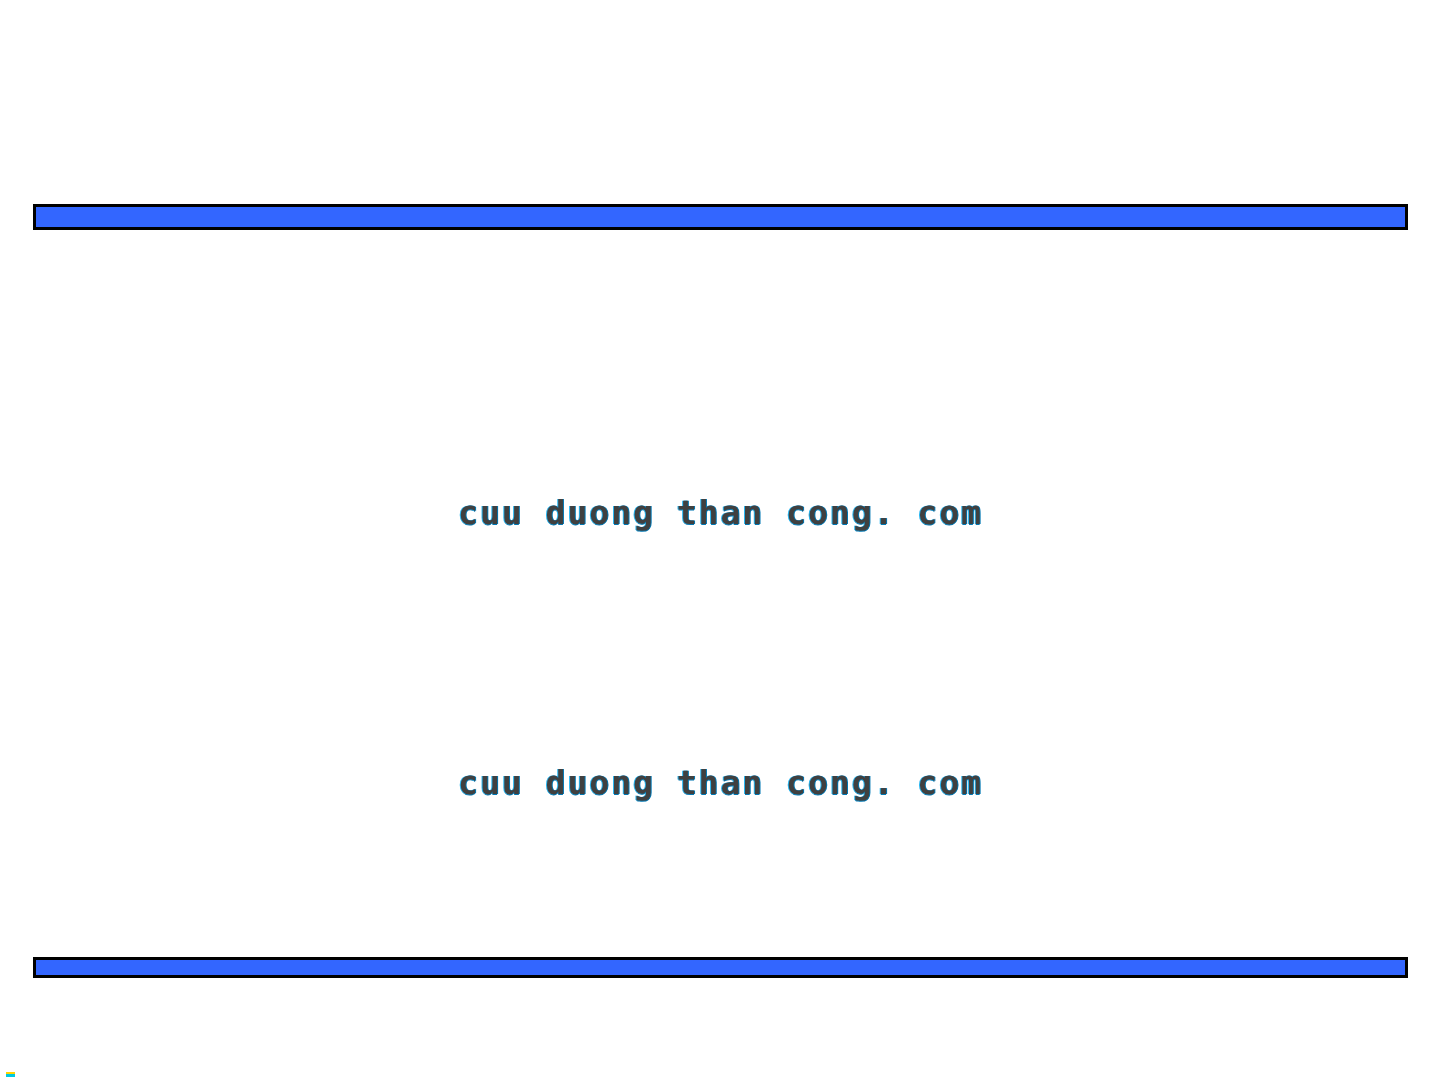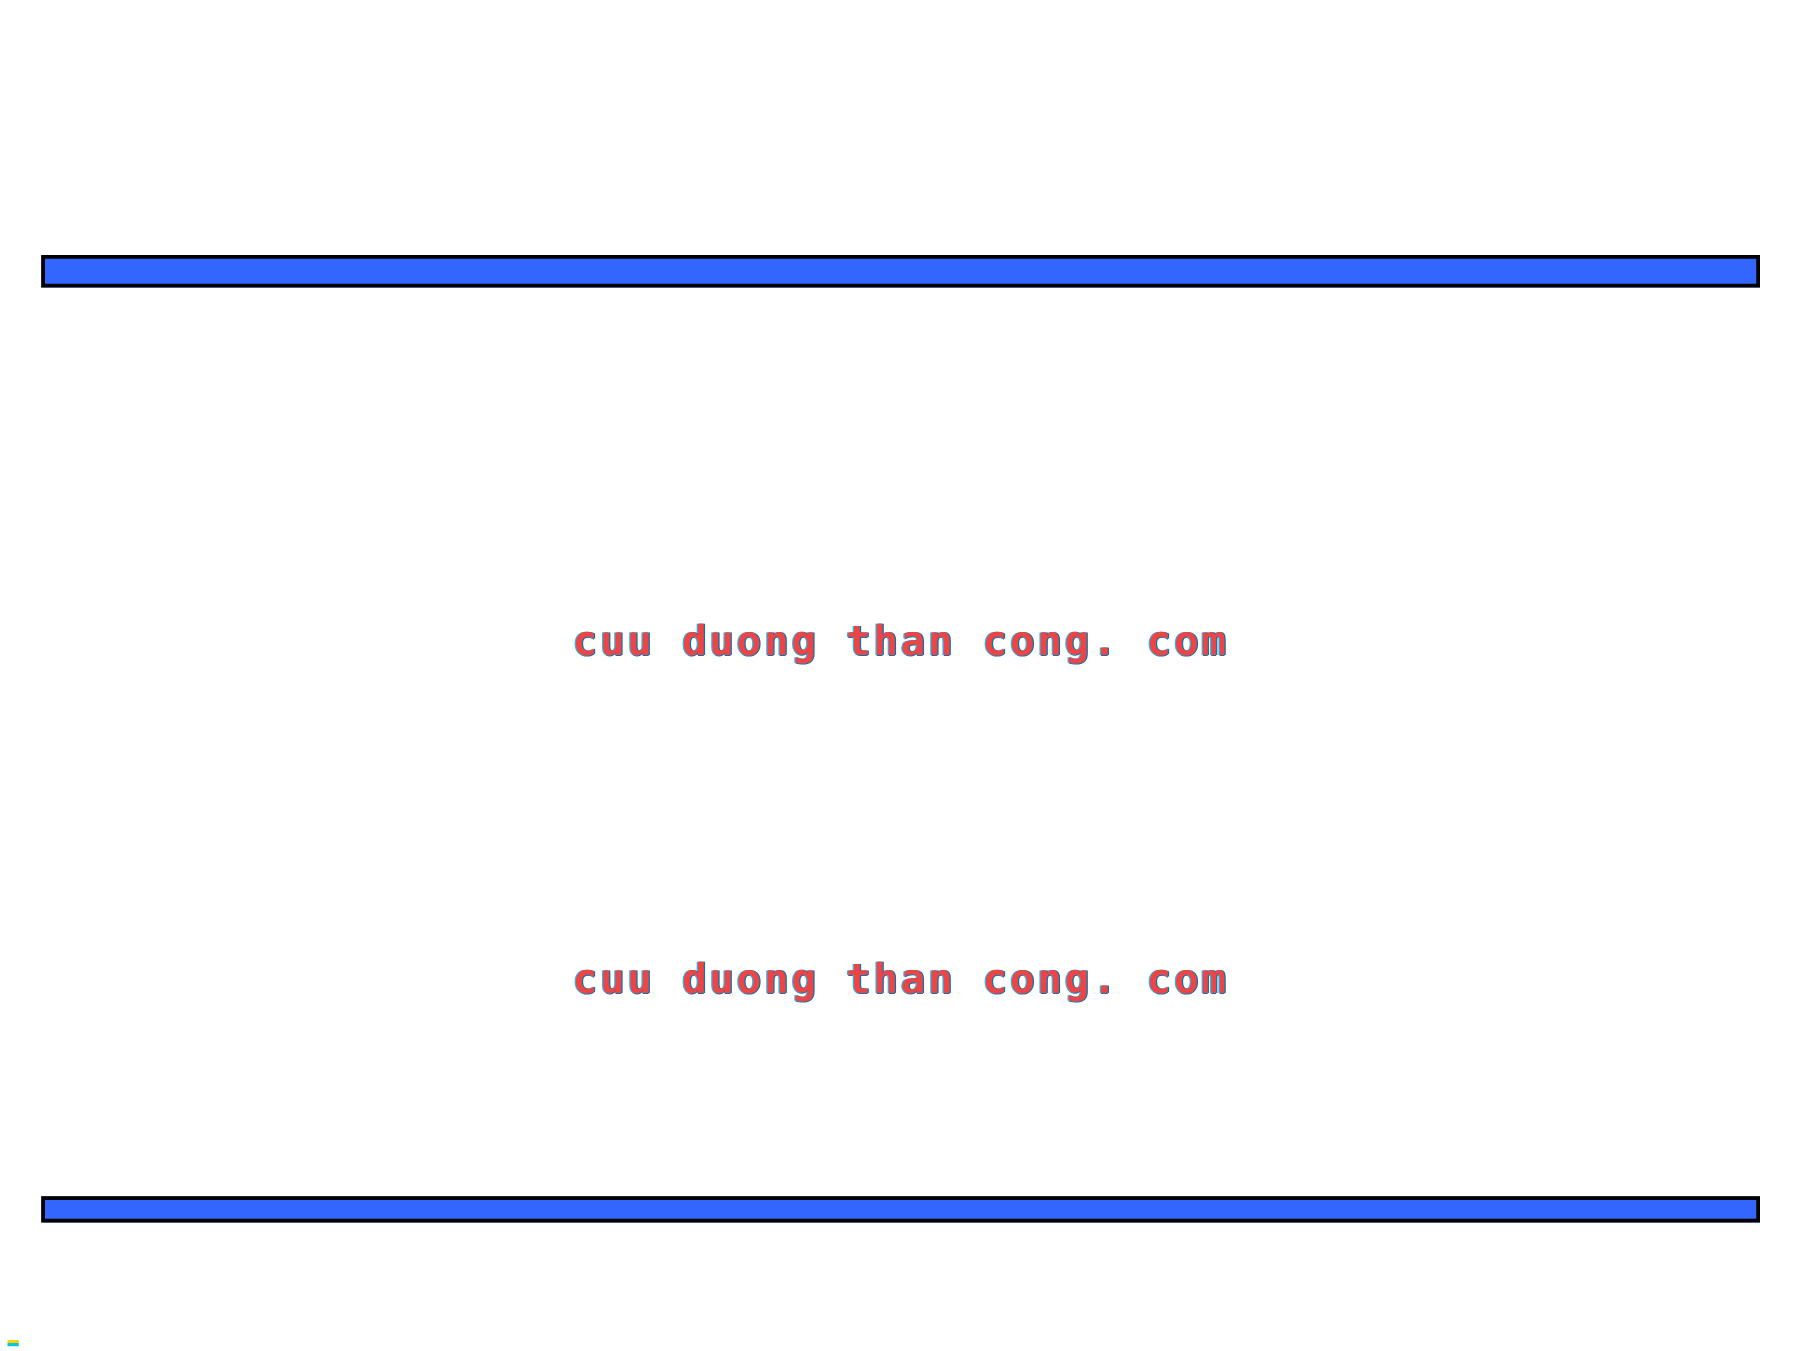--- a/index.html
+++ b/index.html
@@ -43,21 +43,21 @@
     height: 21px;
     border-width: 3px;
   }
 
   
   .watermark {
     position: absolute;
     left: 0;
     width: 1441px;
     text-align: center;
-    color: #ef4444;
+    color: #404040;
     font-family: "DejaVu Sans Mono", "Liberation Mono", monospace;
     font-size: 33px;
     font-weight: 700;
     letter-spacing: 2px;
     white-space: pre;
     line-height: 1;
     text-shadow:
        1px 0 0 #0077b3,
       -1px 0 0 #29b6f0,
        0 1px 0 #0077b3;

